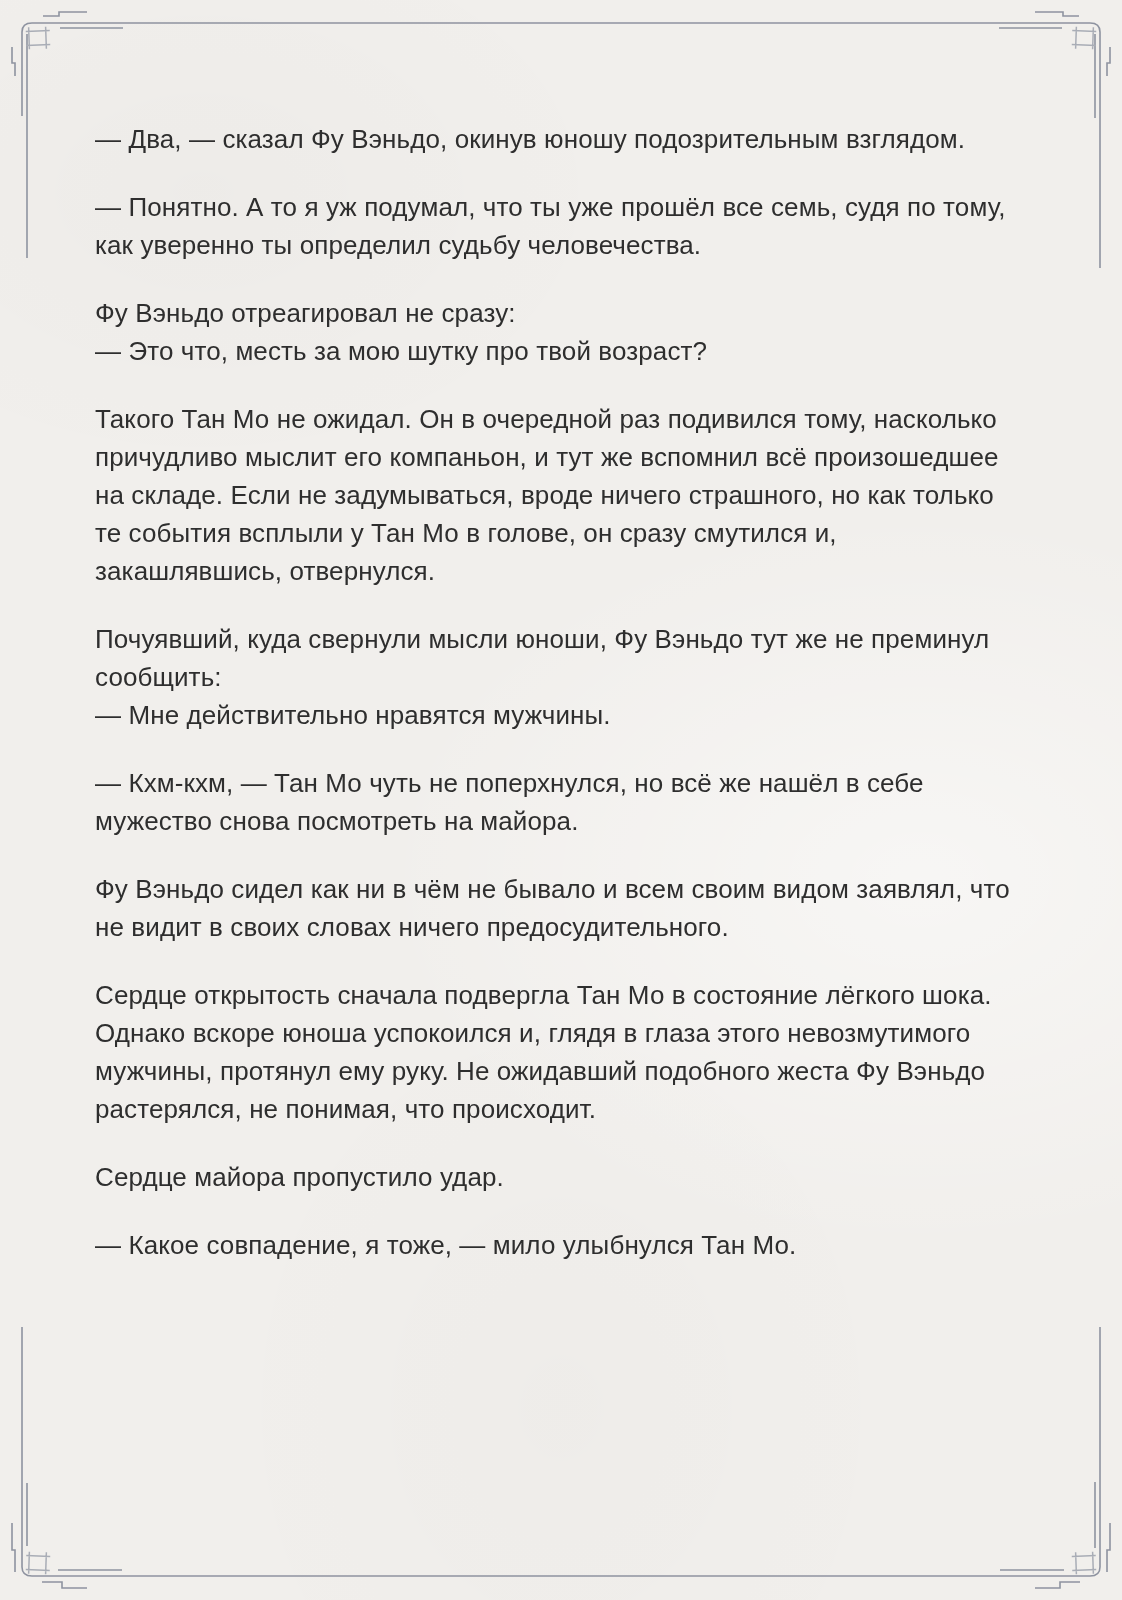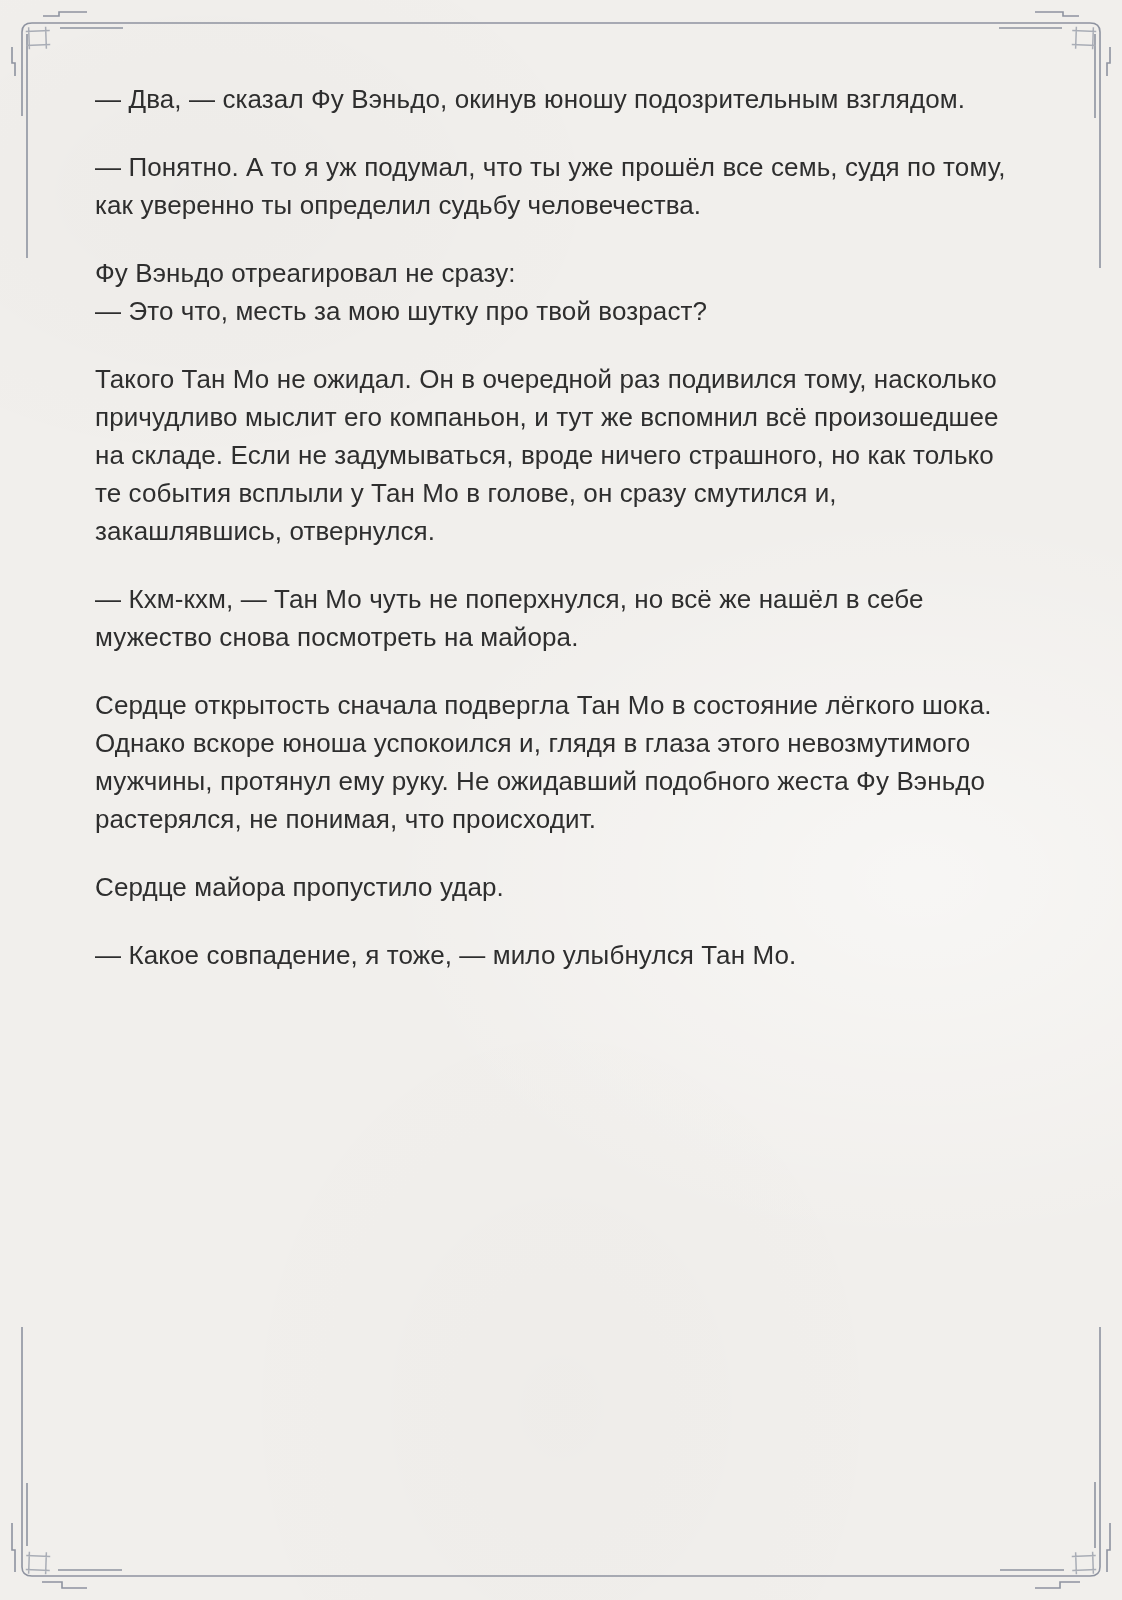--- a/index.html
+++ b/index.html
@@ -19,21 +19,21 @@
     overflow:hidden;
     font-family:"Liberation Sans","DejaVu Sans",sans-serif;
     position:relative;
   }
   .frame-svg{position:absolute;inset:0;pointer-events:none;}
   .fl{fill:none;stroke:var(--frame);stroke-width:1.6;stroke-linecap:butt;}
   .sq{fill:none;stroke:var(--frame-light);stroke-width:1.5;}
   .page-text{
     position:absolute;
     left:0;top:0;right:0;bottom:0;
-    padding:80px 95px 0 95px;
+    padding:120px 95px 0 95px;
     color:var(--text);
     font-size:26px;
     line-height:38px;
     letter-spacing:0.1px;
   }
   .block{margin:0 0 30px 0;}
   .line{margin:0;}
 </style>
 </head>
 <body>
@@ -87,21 +87,28 @@
     <div class="line">— Понятно. А то я уж подумал, что ты уже прошёл все семь, судя по тому, как уверенно ты определил судьбу человечества.</div>
   </div>
   <div class="block">
     <div class="line">Фу Вэньдо отреагировал не сразу:</div>
     <div class="line">— Это что, месть за мою шутку про твой возраст?</div>
   </div>
   <div class="block">
     <div class="line">Такого Тан Мо не ожидал. Он в очередной раз подивился тому, насколько причудливо мыслит его компаньон, и тут же вспомнил всё произошедшее на складе. Если не задумываться, вроде ничего страшного, но как только те события всплыли у Тан Мо в голове, он сразу смутился и, закашлявшись, отвернулся.</div>
   </div>
   <div class="block">
+    <div class="line">Почуявший, куда свернули мысли юноши, Фу Вэньдо тут же не преминул сообщить:</div>
+    <div class="line">— Мне действительно нравятся мужчины.</div>
+  </div>
+  <div class="block">
     <div class="line">— Кхм-кхм, — Тан Мо чуть не поперхнулся, но всё же нашёл в себе мужество снова посмотреть на майора.</div>
+  </div>
+  <div class="block">
+    <div class="line">Фу Вэньдо сидел как ни в чём не бывало и всем своим видом заявлял, что не видит в своих словах ничего предосудительного.</div>
   </div>
   <div class="block">
     <div class="line">Сердце открытость сначала подвергла Тан Мо в состояние лёгкого шока. Однако вскоре юноша успокоился и, глядя в глаза этого невозмутимого мужчины, протянул ему руку. Не ожидавший подобного жеста Фу Вэньдо растерялся, не понимая, что происходит.</div>
   </div>
   <div class="block">
     <div class="line">Сердце майора пропустило удар.</div>
   </div>
   <div class="block">
     <div class="line">— Какое совпадение, я тоже, — мило улыбнулся Тан Мо.</div>
   </div>

